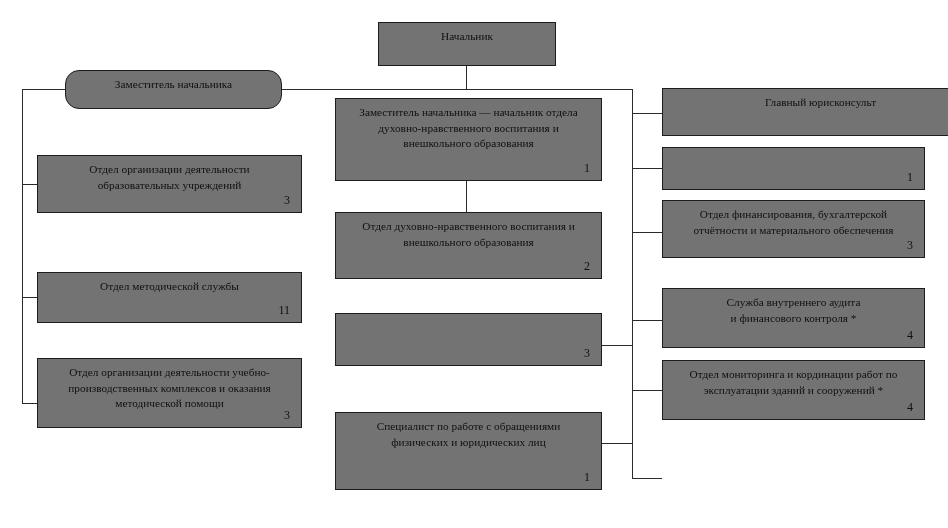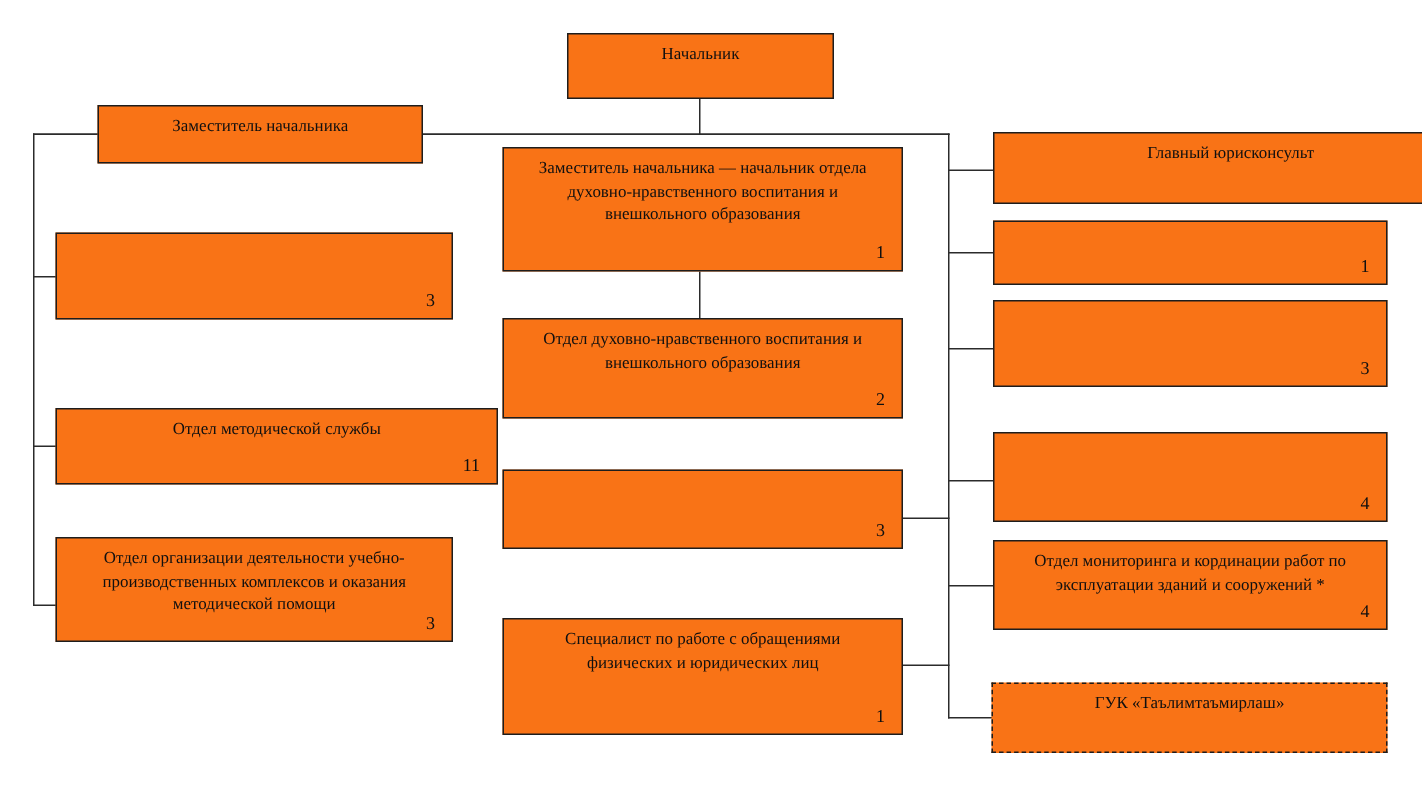--- a/index.html
+++ b/index.html
@@ -12,21 +12,21 @@
     width: 948px;
     height: 528px;
     background: #ffffff;
     font-family: "Liberation Serif", "DejaVu Serif", serif;
     overflow: hidden;
   }
   .box {
     position: absolute;
     box-sizing: border-box;
     border: 1.4px solid #1d1d1d;
-    background: #f97316;
+    background: #737373;
     padding: 6px 10px 0 10px;
     text-align: center;
     z-index: 3;
   }
   .box.dashed {
     border: 1.6px dashed #1d1d1d;
   }
   .box-title {
     font-size: 11.3px;
     line-height: 15.5px;
@@ -79,29 +79,31 @@
   <div class="line h" style="left:632px; top:390px; width:30px;"></div>
   <div class="line h" style="left:632px; top:478px; width:30px;"></div>
 
   <div class="line h" style="left:601px; top:345px; width:32px;"></div>
   <div class="line h" style="left:601px; top:443px; width:32px;"></div>
 
   <div class="box" style="left:378px; top:22px; width:178px; height:44px;">
     <div class="box-title">Начальник</div>
   </div>
 
-  <div class="box" style="left:65px; top:70px; width:217px; height:39px;">
+  <div class="box" style="left:65px; top:70px; width:217px; height:39px;border-radius:14px;">
     <div class="box-title">Заместитель начальника</div>
   </div>
 
   <div class="box" style="left:37px; top:155px; width:265px; height:58px;">
+    <div class="box-title">Отдел организации деятельности
+образовательных учреждений</div>
     <div class="box-count">3</div>
   </div>
 
-  <div class="box" style="left:37px; top:272px; width:295px; height:51px;">
+  <div class="box" style="left:37px; top:272px; width:265px; height:51px;">
     <div class="box-title">Отдел методической службы</div>
     <div class="box-count">11</div>
   </div>
 
   <div class="box" style="left:37px; top:358px; width:265px; height:70px;">
     <div class="box-title">Отдел организации деятельности учебно-
 производственных комплексов и оказания
 методической помощи</div>
     <div class="box-count">3</div>
   </div>
@@ -132,30 +134,31 @@
   <div class="box" style="left:662px; top:88px; width:317px; height:48px;">
     <div class="box-title">Главный юрисконсульт</div>
     <div class="box-count">1</div>
   </div>
 
   <div class="box" style="left:662px; top:147px; width:263px; height:43px;">
     <div class="box-count">1</div>
   </div>
 
   <div class="box" style="left:662px; top:200px; width:263px; height:58px;">
+    <div class="box-title">Отдел финансирования, бухгалтерской
+отчётности и материального обеспечения</div>
     <div class="box-count">3</div>
   </div>
 
   <div class="box" style="left:662px; top:288px; width:263px; height:60px;">
+    <div class="box-title">Служба внутреннего аудита
+и финансового контроля *</div>
     <div class="box-count">4</div>
   </div>
 
   <div class="box" style="left:662px; top:360px; width:263px; height:60px;">
     <div class="box-title">Отдел мониторинга и кординации работ по
 эксплуатации зданий и сооружений *</div>
     <div class="box-count">4</div>
   </div>
 
-  <div class="box dashed" style="left:661px; top:455px; width:264px; height:47px;">
-    <div class="box-title">ГУК «Таълимтаъмирлаш»</div>
-  </div>
 
 </div>
 
 </body></html>

